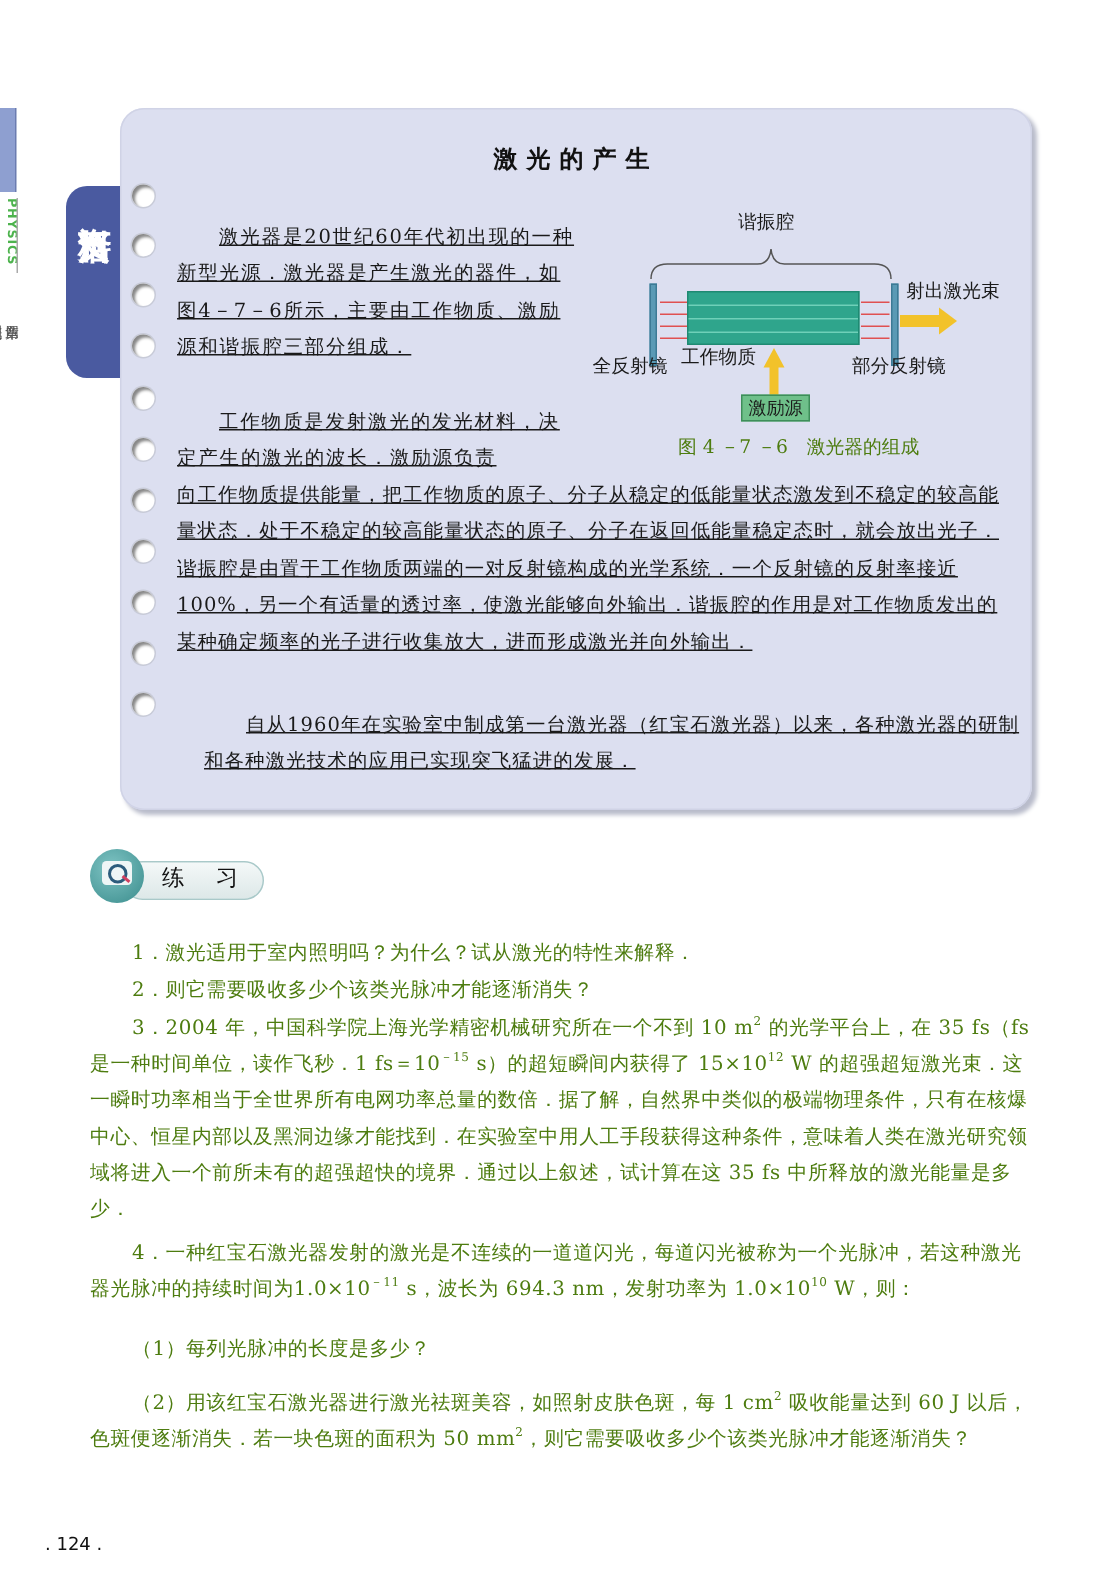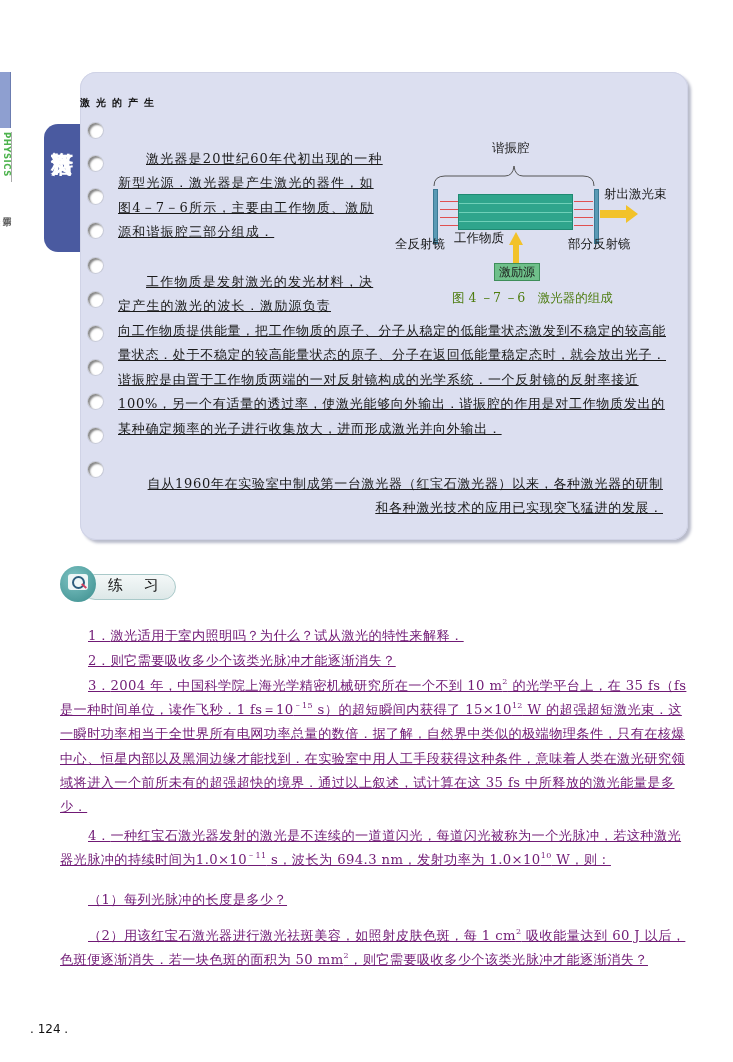--- a/index.html
+++ b/index.html
@@ -13,36 +13,36 @@
              font-family:"DejaVu Sans", sans-serif; font-weight:bold; font-size:8.5px; color:#4db34d; letter-spacing:0.5px; }
   .physics-rule { position:absolute; left:11px; top:132px; width:1px; height:50px; background:#aaa; }
   .chapter { position:absolute; left:0; top:210px; width:12px; writing-mode:vertical-rl;
              font-size:9px; color:#555; line-height:11px; }
   .chapter .sp { display:block; height:8px; }
 
   
   .card { position:absolute; left:80px; top:72px; width:608px; height:468px;
           background:#dcdff0; border-radius:16px;
           box-shadow: 3px 3px 3px #b9bccb, inset 0 0 0 1px #d0d3e6; }
-  .card-title { position:absolute; left:0; right:0; top:24px; text-align:left;
-                font-family:"DejaVu Sans", sans-serif; font-weight:bold; font-size:10px; letter-spacing:6px; color:#111; }
+  .card-title { position:absolute; left:0; right:0; top:24px; text-align:center;
+                font-family:"DejaVu Sans", sans-serif; font-weight:bold; font-size:16px; letter-spacing:6px; color:#111; }
 
   .side-tab { position:absolute; left:44px; top:124px; width:36px; height:128px;
               background:#4a5aa0; border-radius:14px 0 0 14px; }
   .side-tab span { position:absolute; left:6px; top:10px; writing-mode:vertical-rl; color:#fff;
                    font-family:"DejaVu Sans", sans-serif; font-weight:bold; font-size:22px; letter-spacing:1px; line-height:24px; }
 
   .ring { position:absolute; left:88px; width:15px; height:15px; border-radius:50%;
           background:#ffffff; box-shadow: inset 2px 2px 2px #888, 0 0 0 1px #c8cbd8; }
 
   .p { position:absolute; font-size:13px; line-height:24.4px; color:#1a1a1a; letter-spacing:1.2px;text-decoration:underline; }
   .p1 { left:118px; top:147px; width:268px; }
   .p2 { left:118px; top:270px; width:268px; }
   .p3 { left:118px; top:319px; width:556px; letter-spacing:0.7px; }
-  .p4 { left:107px; top:472px; width:556px; letter-spacing:0.7px;text-align:right; }
+  .p4 { left:136px; top:472px; width:556px; letter-spacing:0.7px; }
   .indent { padding-left:28px; display:inline-block; }
 
   
   .diagram { position:absolute; left:390px; top:140px; width:300px; height:175px; }
   .d-label { position:absolute; font-family:"DejaVu Sans", sans-serif; font-size:12.5px; color:#1a1a1a; white-space:nowrap; }
   .brace { position:absolute; left:43px; top:16px; width:162px; height:30px; }
   .mirror-l { position:absolute; left:43px; top:49px; width:5px; height:55px; background:#5a9ab5; border:1px solid #3c7a95; }
   .mirror-r { position:absolute; left:204px; top:49px; width:5px; height:55px; background:#5a9ab5; border:1px solid #3c7a95; }
   .medium { position:absolute; left:68px; top:54px; width:115px; height:36px; background:#2fa58c; border:1px solid #1f8a72; }
   .medium i { position:absolute; left:0; right:0; height:1px; background:#6fd0b8; }
@@ -59,21 +59,21 @@
   .ex-head { position:absolute; left:60px; top:566px; width:116px; height:38px; }
   .ex-pill { position:absolute; left:22px; top:8px; width:94px; height:26px; border-radius:13px;
              background:linear-gradient(#f4f8f8,#dde8e8); border:1px solid #a9c9c9; }
   .ex-circle { position:absolute; left:0; top:0; width:36px; height:36px; border-radius:50%;
                background:radial-gradient(circle at 40% 35%, #7fc4c4, #3a8c8c); }
   .ex-icon { position:absolute; left:8px; top:8px; width:20px; height:16px; background:#eef6f6; border-radius:3px; }
   .ex-icon:before { content:""; position:absolute; left:4px; top:2px; width:9px; height:9px; border-radius:50%; border:2px solid #2c5c7c; }
   .ex-icon:after { content:""; position:absolute; left:13px; top:11px; width:6px; height:2px; background:#d04060; transform:rotate(40deg); }
   .ex-title { position:absolute; left:48px; top:10px; font-family:"DejaVu Sans", sans-serif; font-size:15px; letter-spacing:8px; color:#111; }
 
-  .q { position:absolute; left:60px; width:628px; font-size:13.2px; line-height:24.2px; color:#701a75; letter-spacing:0.4px;text-decoration:underline; }
+  .q { position:absolute; left:60px; width:628px; font-size:13.2px; line-height:24.2px; color:#4d7c0f; letter-spacing:0.4px; }
   .q .ind { padding-left:28px; }
   sup { font-size:8px; vertical-align:6px; line-height:0; }
 
   .page-num { position:absolute; left:30px; top:1022px; font-family:"DejaVu Sans", sans-serif; font-size:12px; color:#111; }
 </style>
 </head>
 <body>
 
 <div class="margin-tab"></div>
 <div class="margin-line"></div>

